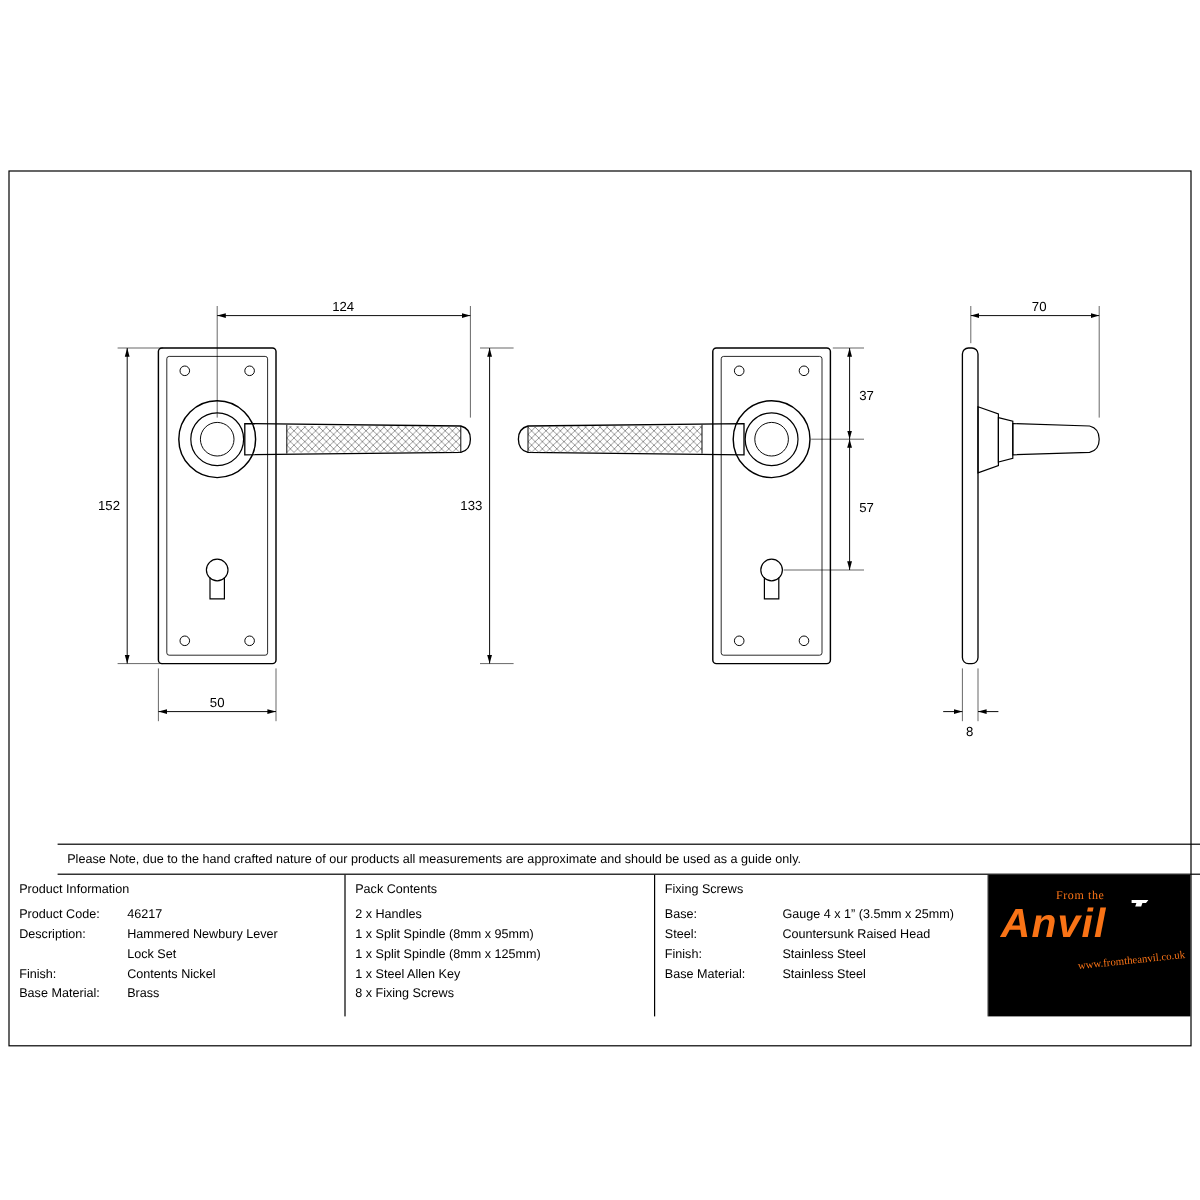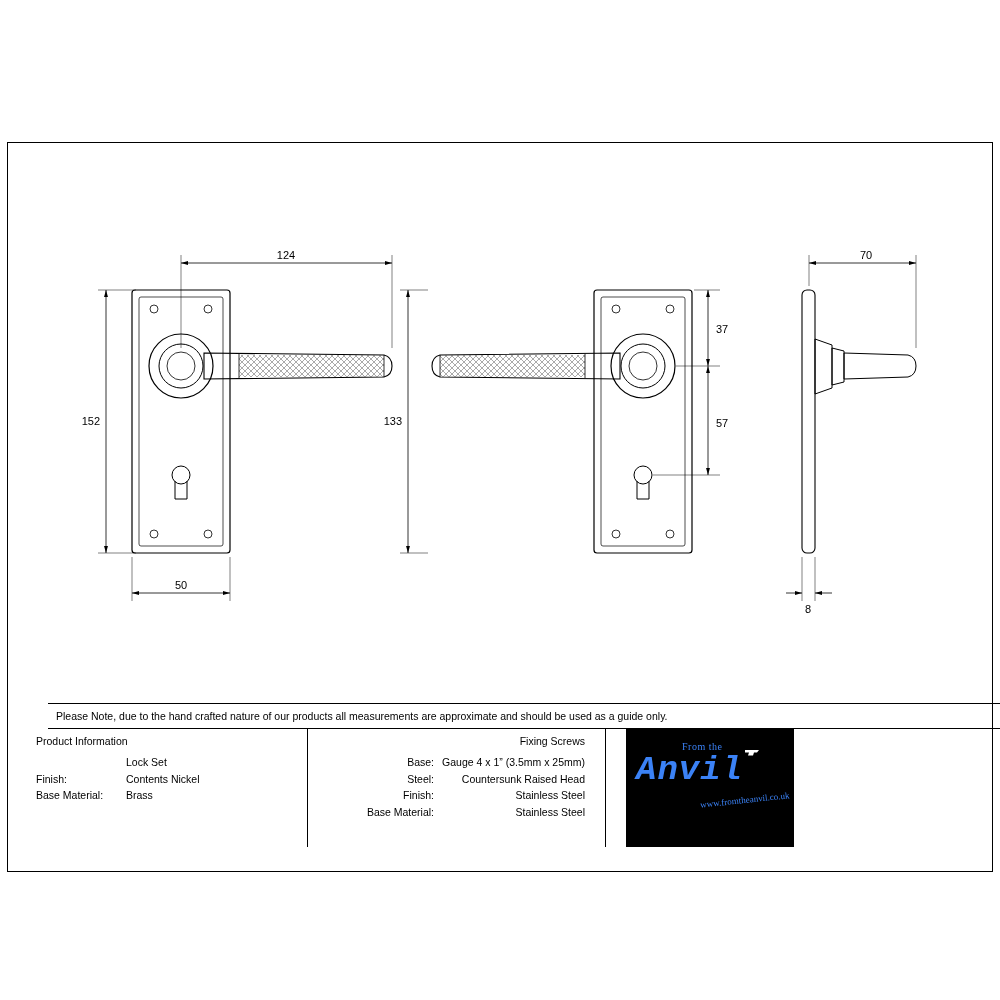--- a/index.html
+++ b/index.html
@@ -47,27 +47,26 @@
     position: absolute;
     left: 0;
     top: 586px;
     width: 984px;
     height: 118px;
     display: flex;
   }
   .col {
     box-sizing: border-box;
     border-right: 1px solid #000;
-    padding: 6px 20px 0 8px;
+    padding: 6px 10px 0 8px;
     position: relative;
-    margin-left: 20px;
   }
   .col1 { width: 280px; }
   .col2 { width: 258px; }
-  .col3 { width: 278px; text-align: right; }
+  .col3 { width: 278px; }
   .col4 { width: 168px; border-right: none; background: #000; }
   .col-title {
     font-size: 10.5px;
     margin-bottom: 7px;
   }
   .kv {
     display: flex;
     font-size: 10.5px;
     line-height: 16.5px;
   }
@@ -75,36 +74,36 @@
   .kv .v { flex: 1; }
   .kv3 .k { width: 98px; flex: 0 0 98px; }
   .pack-line {
     font-size: 10.5px;
     line-height: 16.5px;
   }
   
   .logo {
     position: absolute;
     inset: 0;
-    color: #3b82f6;
+    color: #f97316;
   }
   .logo .from {
     position: absolute;
     left: 56px;
     top: 12px;
     font-size: 10px;
     font-family: "Liberation Serif", serif;
     letter-spacing: 0.5px;
   }
   .logo .anvil {
     position: absolute;
     left: 10px;
     top: 22px;
     font-size: 34px;
-    font-family: Liberation Mono, monospace;
+    font-family: Liberation Sans, sans-serif;
     font-weight: bold;
     font-style: italic;
     letter-spacing: 1px;
   }
   .logo .url {
     position: absolute;
     left: 74px;
     top: 66px;
     font-size: 9px;
     font-family: "Liberation Serif", serif;
@@ -236,33 +235,49 @@
     </svg>
   </div>
 
   <div class="note-row">Please Note, due to the hand crafted nature of our products all measurements are approximate and should be used as a guide only.</div>
 
   <div class="info-row">
 
     <div class="col col1">
       <div class="col-title">Product Information</div>
       <div class="kv">
+        <div class="k">Product Code:</div>
+        <div class="v">46217</div>
+      </div>
+      <div class="kv">
+        <div class="k">Description:</div>
+        <div class="v">Hammered Newbury Lever</div>
+      </div>
+      <div class="kv">
         <div class="k"></div>
         <div class="v">Lock Set</div>
       </div>
       <div class="kv">
         <div class="k">Finish:</div>
         <div class="v">Contents Nickel</div>
       </div>
       <div class="kv">
         <div class="k">Base Material:</div>
         <div class="v">Brass</div>
       </div>
     </div>
 
+    <div class="col col2">
+      <div class="col-title">Pack Contents</div>
+      <div class="pack-line">2 x Handles</div>
+      <div class="pack-line">1 x Split Spindle (8mm x 95mm)</div>
+      <div class="pack-line">1 x Split Spindle (8mm x 125mm)</div>
+      <div class="pack-line">1 x Steel Allen Key</div>
+      <div class="pack-line">8 x Fixing Screws</div>
+    </div>
 
     <div class="col col3">
       <div class="col-title">Fixing Screws</div>
       <div class="kv kv3">
         <div class="k">Base:</div>
         <div class="v">Gauge 4 x 1” (3.5mm x 25mm)</div>
       </div>
       <div class="kv kv3">
         <div class="k">Steel:</div>
         <div class="v">Countersunk Raised Head</div>

